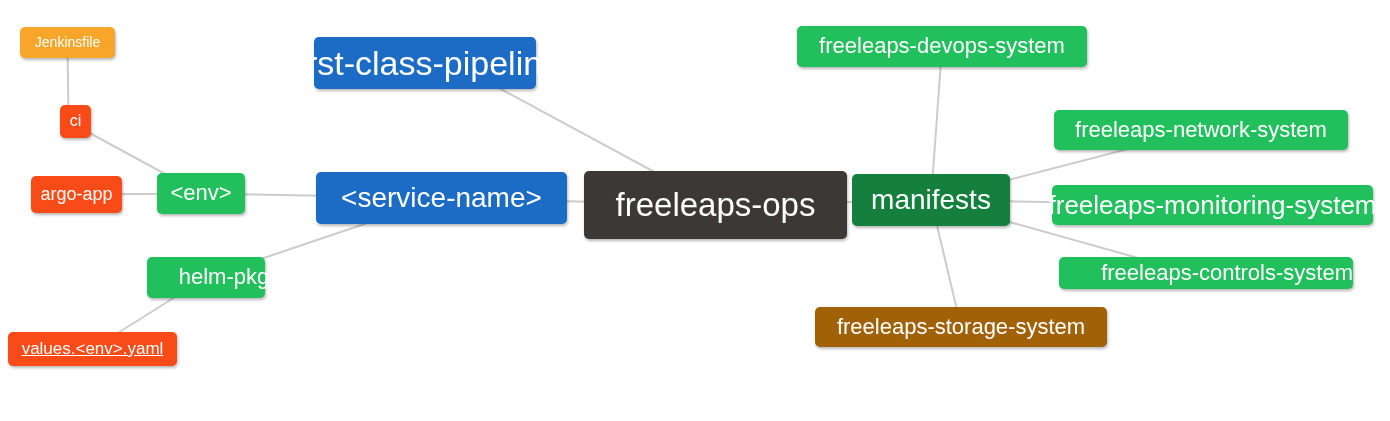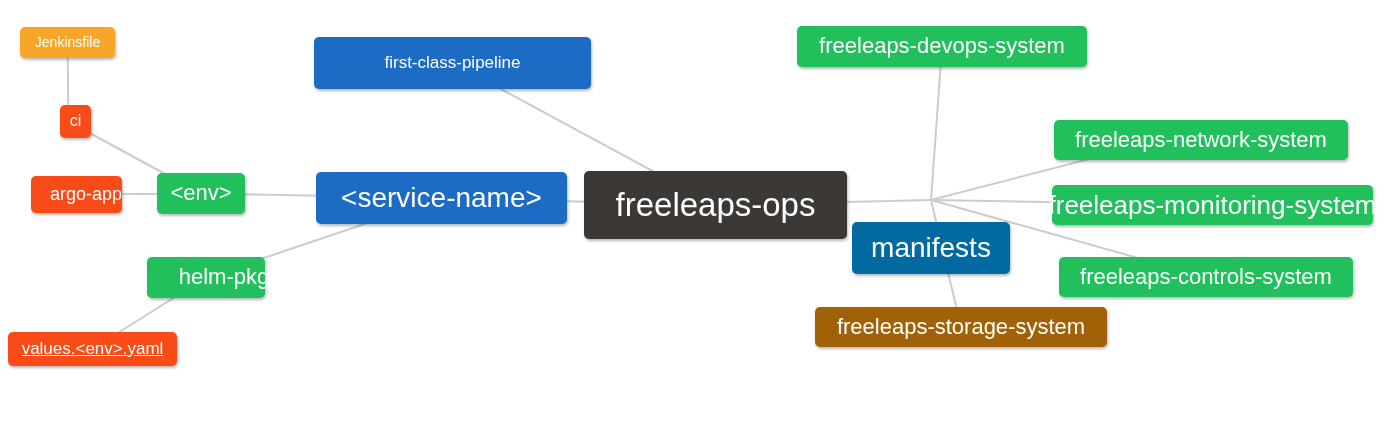--- a/index.html
+++ b/index.html
@@ -61,53 +61,53 @@
       <line x1="931" y1="200" x2="1206" y2="277" stroke="#cccccc" stroke-width="2"></line>
       <line x1="931" y1="200" x2="961" y2="327" stroke="#cccccc" stroke-width="2"></line>
     </svg>
   <div>
       <div class="node" style="left: 20px; top: 27px; width: 95px; height: 31px; background: rgb(248, 166, 42); font-size: 14px;">
         <span>Jenkinsfile</span>
       </div>
       <div class="node" style="left: 60px; top: 105px; width: 31px; height: 33px; background: rgb(249, 75, 23); font-size: 16px;">
         <span>ci</span>
       </div>
-      <div class="node" style="left: 31px; top: 176px; width: 91px; height: 37px; background: rgb(249, 75, 23); font-size: 18px; justify-content: flex-end;">
+      <div class="node" style="left: 31px; top: 176px; width: 91px; height: 37px; background: rgb(249, 75, 23); font-size: 18px;">
         <span>argo-app</span>
       </div>
       <div class="node" style="left: 157px; top: 173px; width: 88px; height: 41px; background: rgb(34, 192, 92); font-size: 22px;">
         <span>&lt;env&gt;</span>
       </div>
       <div class="node" style="left: 147px; top: 257px; width: 118px; height: 41px; background: rgb(34, 192, 92); font-size: 22px; padding-left: 36px;">
         <span>helm-pkg</span>
       </div>
       <div class="node" style="left: 8px; top: 332px; width: 169px; height: 34px; background: rgb(249, 75, 23); font-size: 17px; text-decoration: underline;">
         <span>values.&lt;env&gt;.yaml</span>
       </div>
-      <div class="node" style="left: 314px; top: 37px; width: 277px; height: 52px; background: rgb(28, 107, 197); font-size: 17px;">
+      <div class="node" style="left: 314px; top: 37px; width: 222px; height: 52px; background: rgb(28, 107, 197); font-size: 34px;">
         <span>first-class-pipeline</span>
       </div>
       <div class="node" style="left: 316px; top: 172px; width: 251px; height: 52px; background: rgb(28, 107, 197); font-size: 28px; text-align: right;">
         <span>&lt;service-name&gt;</span>
       </div>
       <div class="node" style="left: 584px; top: 171px; width: 263px; height: 68px; background: rgb(59, 56, 53); font-size: 33px; justify-content: center;">
         <span>freeleaps-ops</span>
       </div>
-      <div class="node" style="left: 852px; top: 174px; width: 158px; height: 52px; background: #0369a1; font-size: 28px; margin-top: 48px;">
+      <div class="node" style="left: 852px; top: 174px; width: 158px; height: 52px; background: #15803d; font-size: 28px;">
         <span>manifests</span>
       </div>
       <div class="node" style="left: 797px; top: 26px; width: 290px; height: 41px; background: rgb(34, 192, 92); font-size: 22px;">
         <span>freeleaps-devops-system</span>
       </div>
-      <div class="node" style="left: 1054px; top: 120px; width: 294px; height: 40px; background: rgb(34, 192, 92); font-size: 22px;">
+      <div class="node" style="left: 1054px; top: 110px; width: 294px; height: 40px; background: rgb(34, 192, 92); font-size: 22px;">
         <span>freeleaps-network-system</span>
       </div>
       <div class="node" style="left: 1052px; top: 185px; width: 321px; height: 40px; background: rgb(34, 192, 92); font-size: 26px;">
         <span>freeleaps-monitoring-system</span>
       </div>
-      <div class="node" style="left: 1059px; top: 257px; width: 294px; height: 40px; background: rgb(34, 192, 92); font-size: 22px;">
+      <div class="node" style="left: 1059px; top: 257px; width: 294px; height: 32px; background: rgb(34, 192, 92); font-size: 22px; justify-content: flex-end;">
         <span>freeleaps-controls-system</span>
       </div>
       <div class="node" style="left: 815px; top: 307px; width: 292px; height: 40px; background: #a16207; font-size: 22px;">
         <span>freeleaps-storage-system</span>
       </div>
     </div>
 </div>
 
 </body></html>

